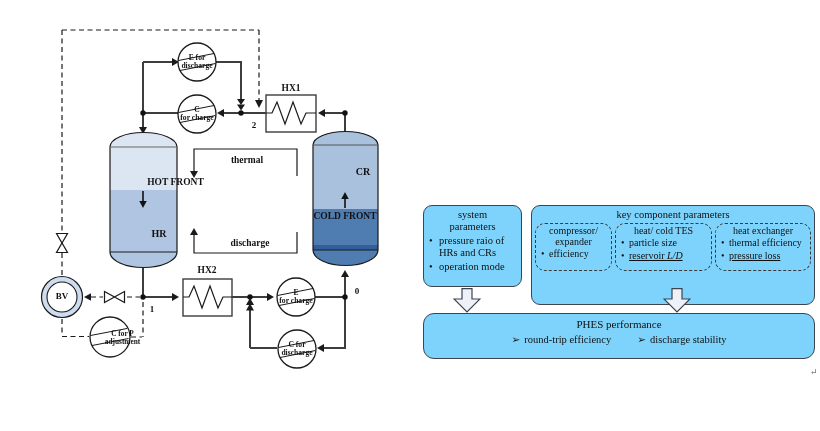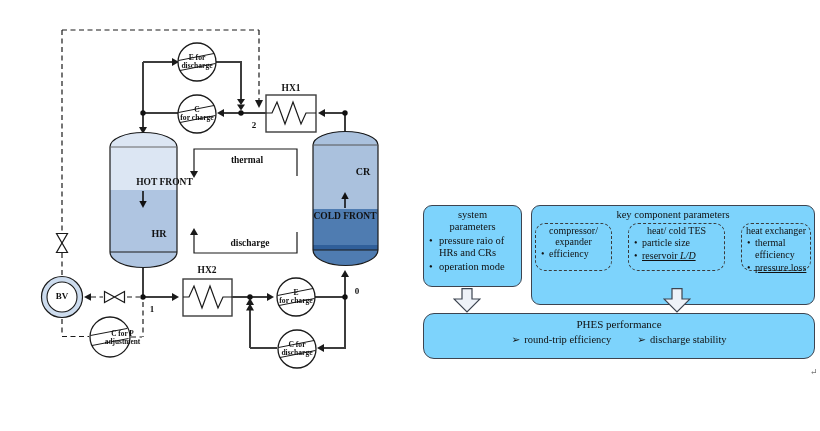--- a/index.html
+++ b/index.html
@@ -11,21 +11,21 @@
   .lbl{position:absolute;transform:translate(-50%,-50%);font-weight:bold;white-space:pre-line;
        text-align:center;line-height:1.08;color:#111;}
   .fs7{font-size:7.3px;padding-left:25px;} .fs75{font-size:7.6px;} .fs9{font-size:9px;}
   .fs95{font-size:9.5px;} .fs10{font-size:10px;padding-left:38px;}
   
   .pbox{position:absolute;background:#7dd3fc;border:1.4px solid #3d4450;border-radius:9px;
         box-sizing:border-box;}
   .ptitle{text-align:center;white-space:pre-line;font-size:10.5px;line-height:1.15;padding-top:3px;}
   .pitem{font-size:10.5px;line-height:1.12;padding-left:15px;position:relative;margin-top:2px;}
   .pitem .b{position:absolute;left:5px;top:0;}
-  .krow{display:flex;gap:16px;padding:2px 3px 0 3px;}
+  .krow{display:flex;gap:3px;padding:2px 3px 0 3px;}
   .dbox{border:1.4px dashed #3a3a3a;border-radius:10px;height:48px;font-size:10px;
         padding:1px 2px;box-sizing:border-box;background:transparent;}
   .dtitle{text-align:center;white-space:pre-line;line-height:1.12;}
   .ditem{padding-left:11px;position:relative;line-height:1.18;margin-top:1px;}
   .ditem .b{position:absolute;left:3px;top:0;}
   .u{text-decoration:underline;}
   .it{font-style:italic;}
   .phes-title{text-align:center;font-size:11px;padding-top:4px;}
   .phes-items{display:flex;justify-content:center;gap:26px;font-size:10.5px;margin-top:3px;}
   .phes-items .b{margin-right:4px;}
@@ -175,21 +175,21 @@
       <polygon points="124.5,291.5 124.5,302.5 114.5,297"></polygon>
     </g>
   </svg>
 
   <div class="lbl fs75" style="left:197px;top:62px;">E for
 discharge</div>
   <div class="lbl fs75" style="left:197px;top:114px;">C
 for charge</div>
   <div class="lbl fs95" style="left:291px;top:88px;">HX1</div>
   <div class="lbl fs9" style="left:254px;top:126px;">2</div>
-  <div class="lbl fs95" style="left:143px;top:182px;padding-left:43px;">HOT FRONT</div>
+  <div class="lbl fs95" style="left:154px;top:182px;padding-left:43px;">HOT FRONT</div>
   <div class="lbl fs10" style="left:140px;top:234px;text-align:center;">HR</div>
   <div class="lbl fs95" style="left:247px;top:160px;">thermal</div>
   <div class="lbl fs95" style="left:250px;top:243px;">discharge</div>
   <div class="lbl fs10" style="left:344px;top:172px;">CR</div>
   <div class="lbl fs95" style="left:345px;top:216px;">COLD FRONT</div>
   <div class="lbl fs9" style="left:357px;top:292px;">0</div>
   <div class="lbl fs9" style="left:152px;top:310px;">1</div>
   <div class="lbl fs95" style="left:207px;top:270px;">HX2</div>
   <div class="lbl fs75" style="left:296px;top:297px;">E
 for charge</div>

